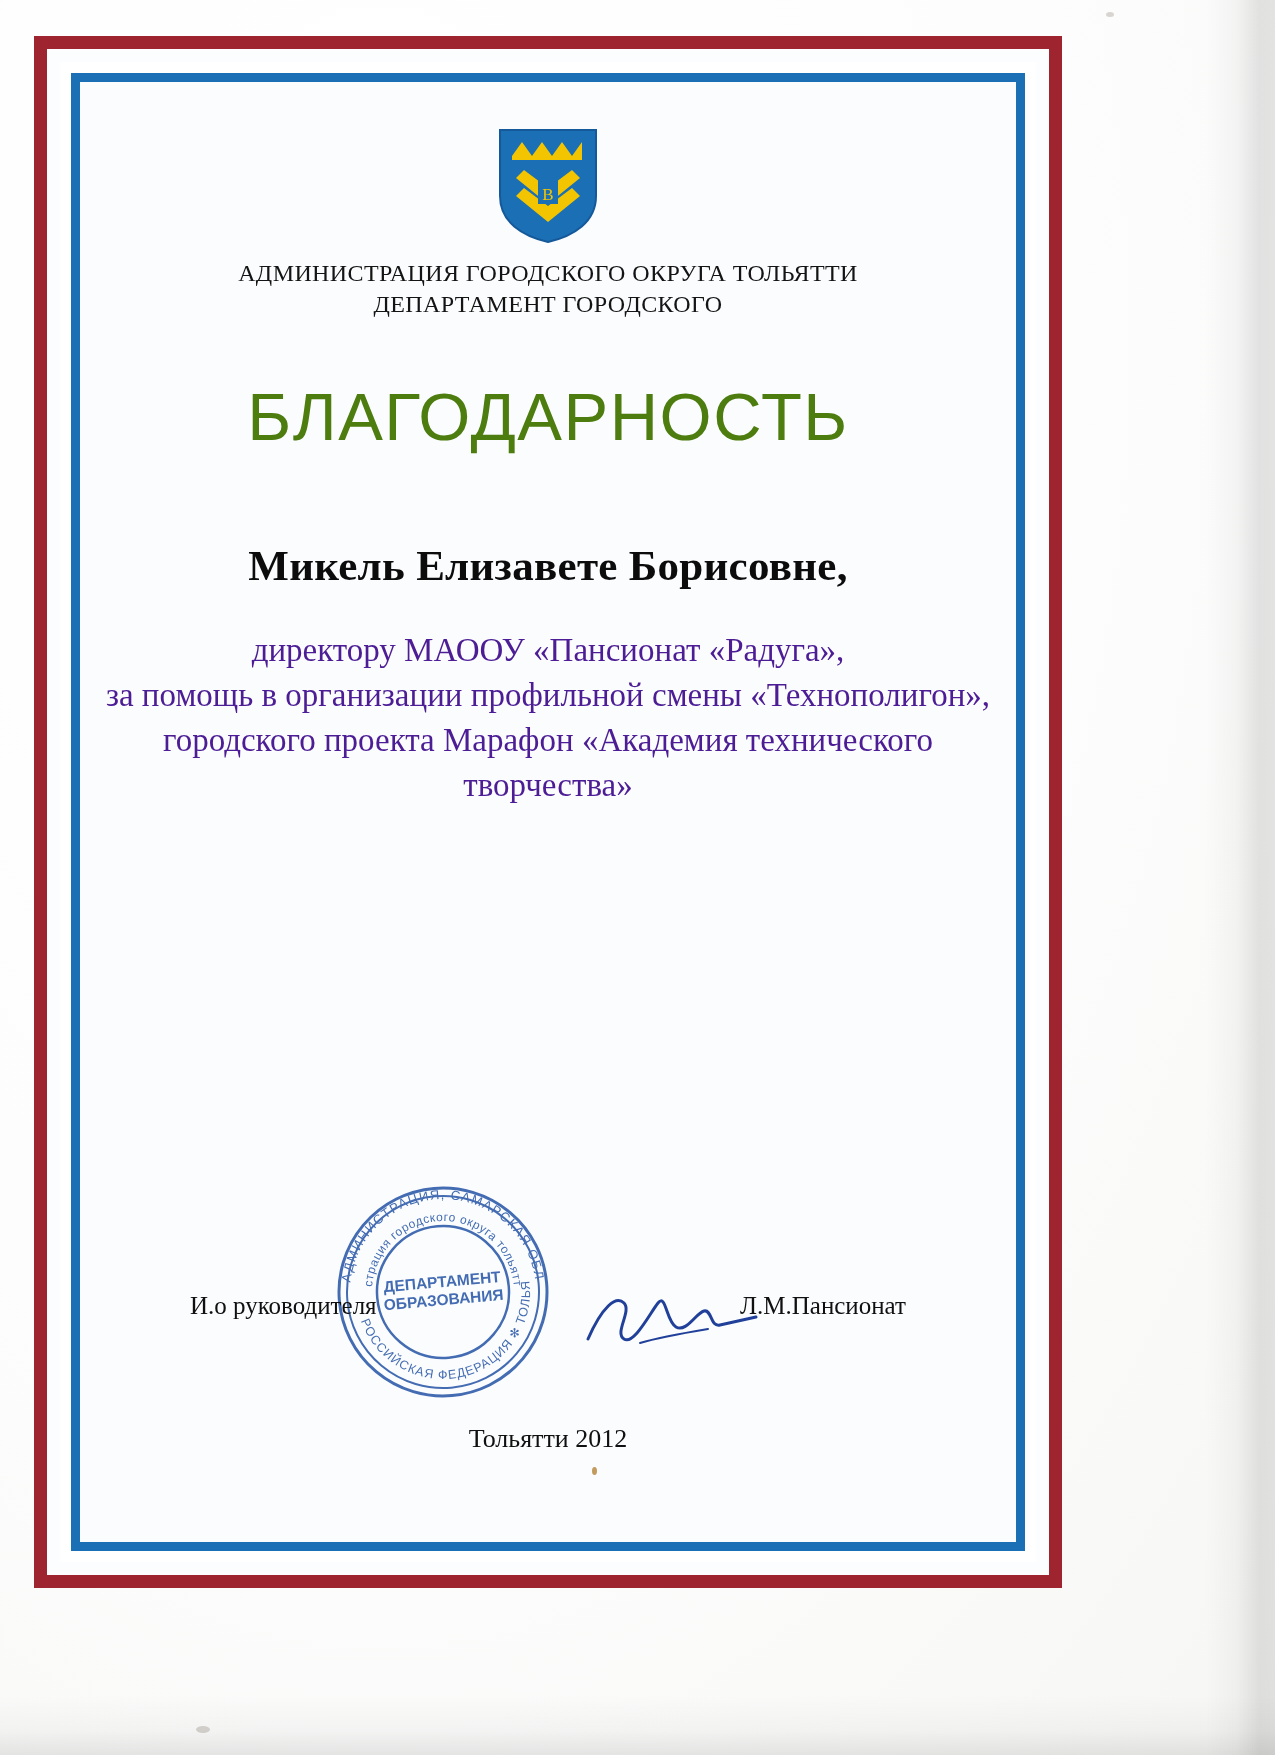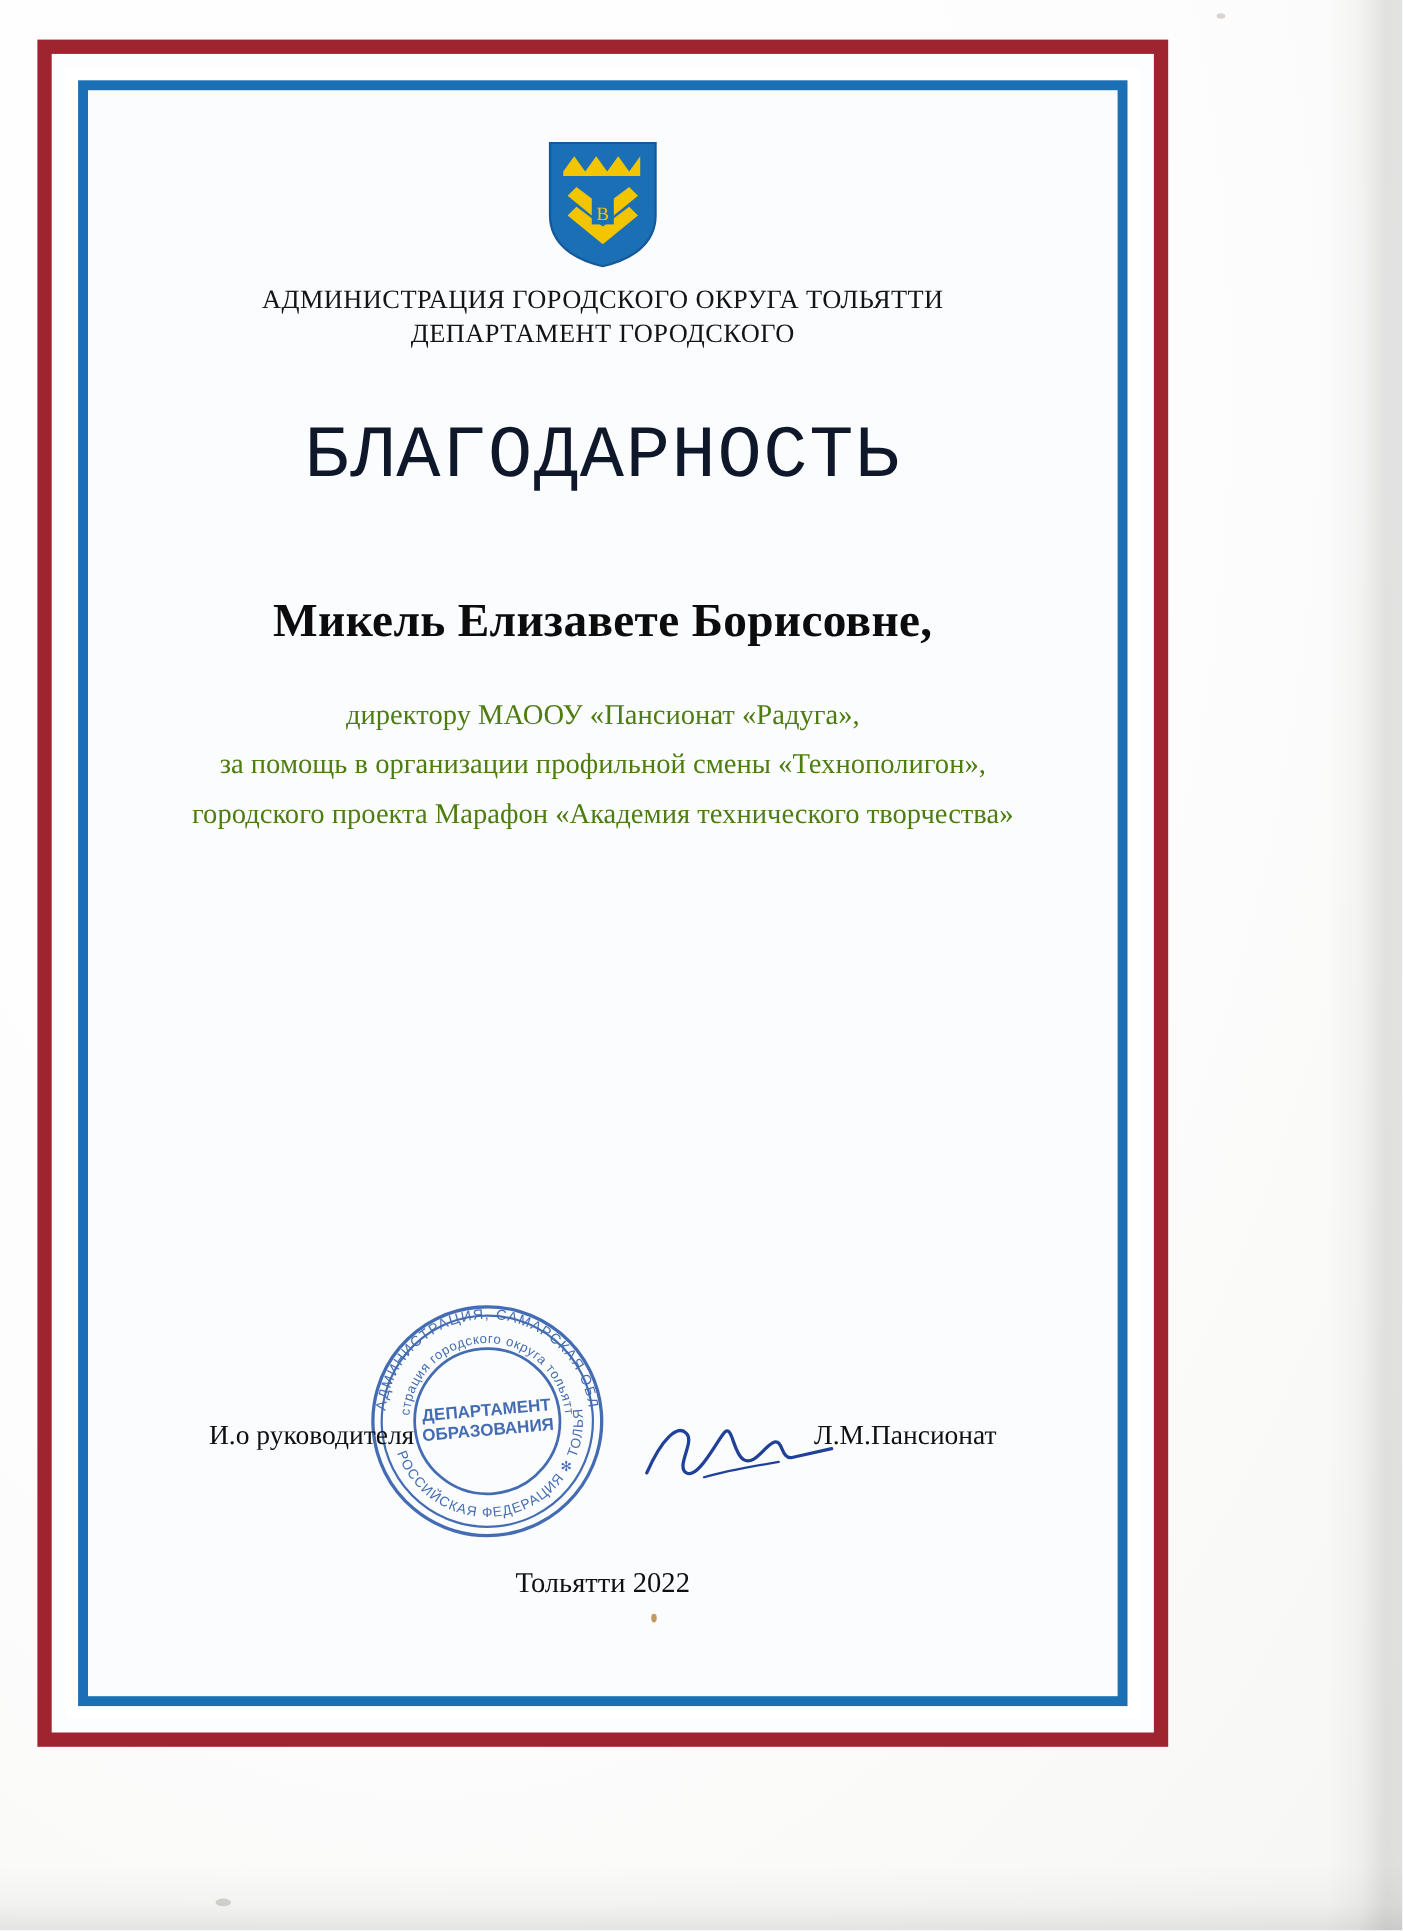--- a/index.html
+++ b/index.html
@@ -109,44 +109,44 @@
     font-size: 24px;
     letter-spacing: 0.4px;
     line-height: 31px;
   }
 
   
   .title {
     margin-top: 58px;
     font-size: 67px;
     letter-spacing: 1.5px;
-    color: #0f172a;
-    font-family: Liberation Mono, monospace;
+    color: #4d7c0f;
+    font-family: Liberation Sans, sans-serif;
     font-weight: normal;
   }
 
   .subtitle {
     margin-top: 72px;
     font-size: 25px;
     color: #1a1a1a;
   }
 
   .recipient {
     margin-top: 86px;
     font-size: 43px;
     font-weight: bold;
     color: #0c0c0c;
     letter-spacing: 0.3px;
   }
 
   .detail-lines {
     margin-top: 38px;
-    font-size: 26px;
+    font-size: 33px;
     line-height: 45px;
-    color: #4d7c0f;
+    color: #4c1d95;
   }
 
   
   .sign-row {
     position: absolute;
     left: 60px;
     right: 60px;
     top: 1210px;
     display: flex;
     align-items: flex-end;
@@ -263,21 +263,21 @@
         <svg class="signature" viewBox="0 0 190 90">
           <path d="M8 62 C 22 30, 36 18, 44 26 C 52 34, 34 56, 44 62 C 54 68, 70 36, 78 26 C 86 16, 86 44, 96 50 C 106 56, 116 36, 124 34 C 132 32, 130 50, 140 48 L 176 40" fill="none" stroke="#20409a" stroke-width="3" stroke-linecap="round"></path>
           <path d="M60 66 C 80 60, 104 56, 128 52" fill="none" stroke="#20409a" stroke-width="2" stroke-linecap="round"></path>
         </svg>
 
         <div class="sign-row">
           <div class="sign-left">И.о руководителя</div>
           <div class="sign-right">Л.М.Пансионат</div>
         </div>
 
-        <div class="city-year">Тольятти 2022</div>
+        <div class="city-year">Тольятти 2012</div>
         <div class="ink-dot"></div>
 
       </div>
     </div>
   </div>
 
   <div class="scan-edge-right"></div>
   <div class="scan-edge-bottom"></div>
 </div>
 

